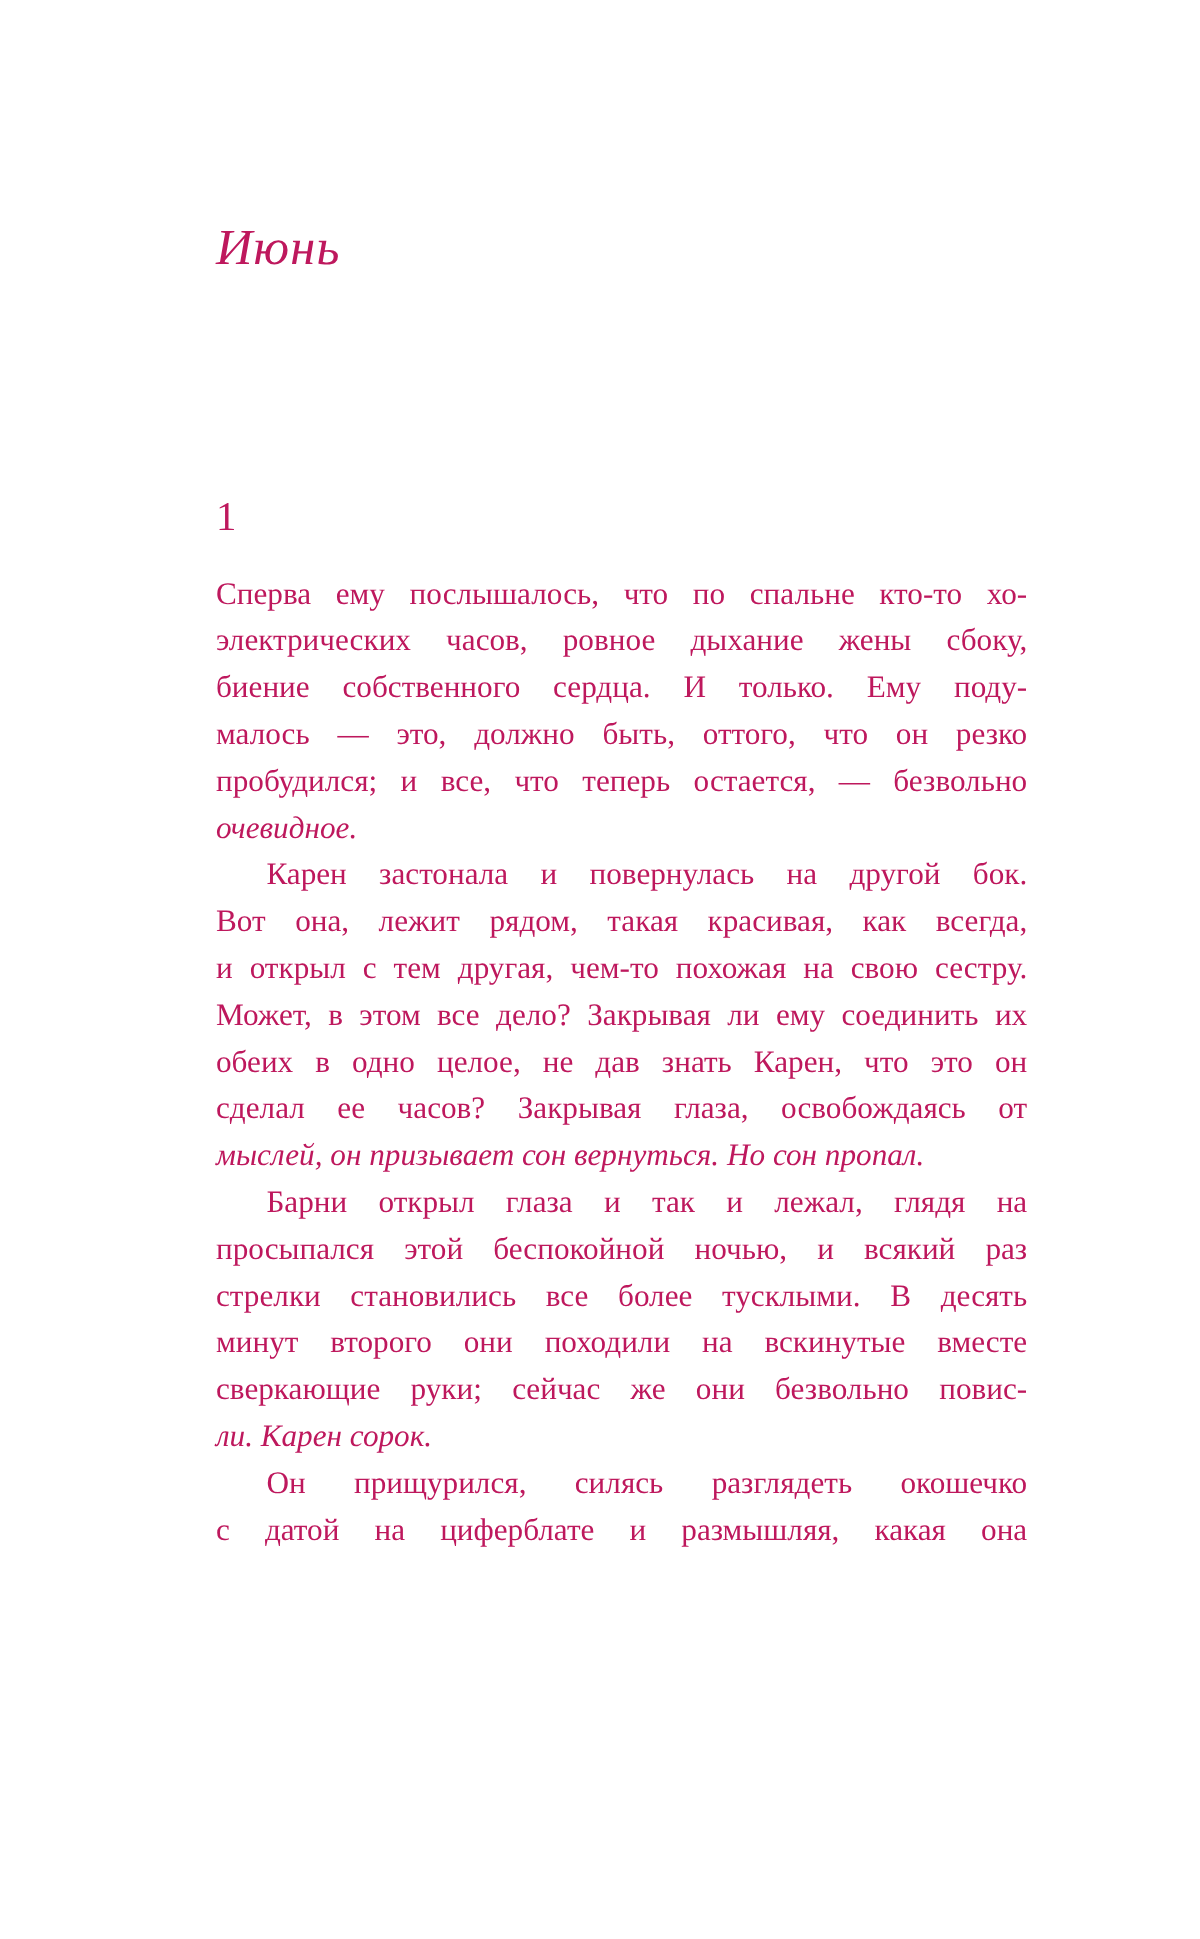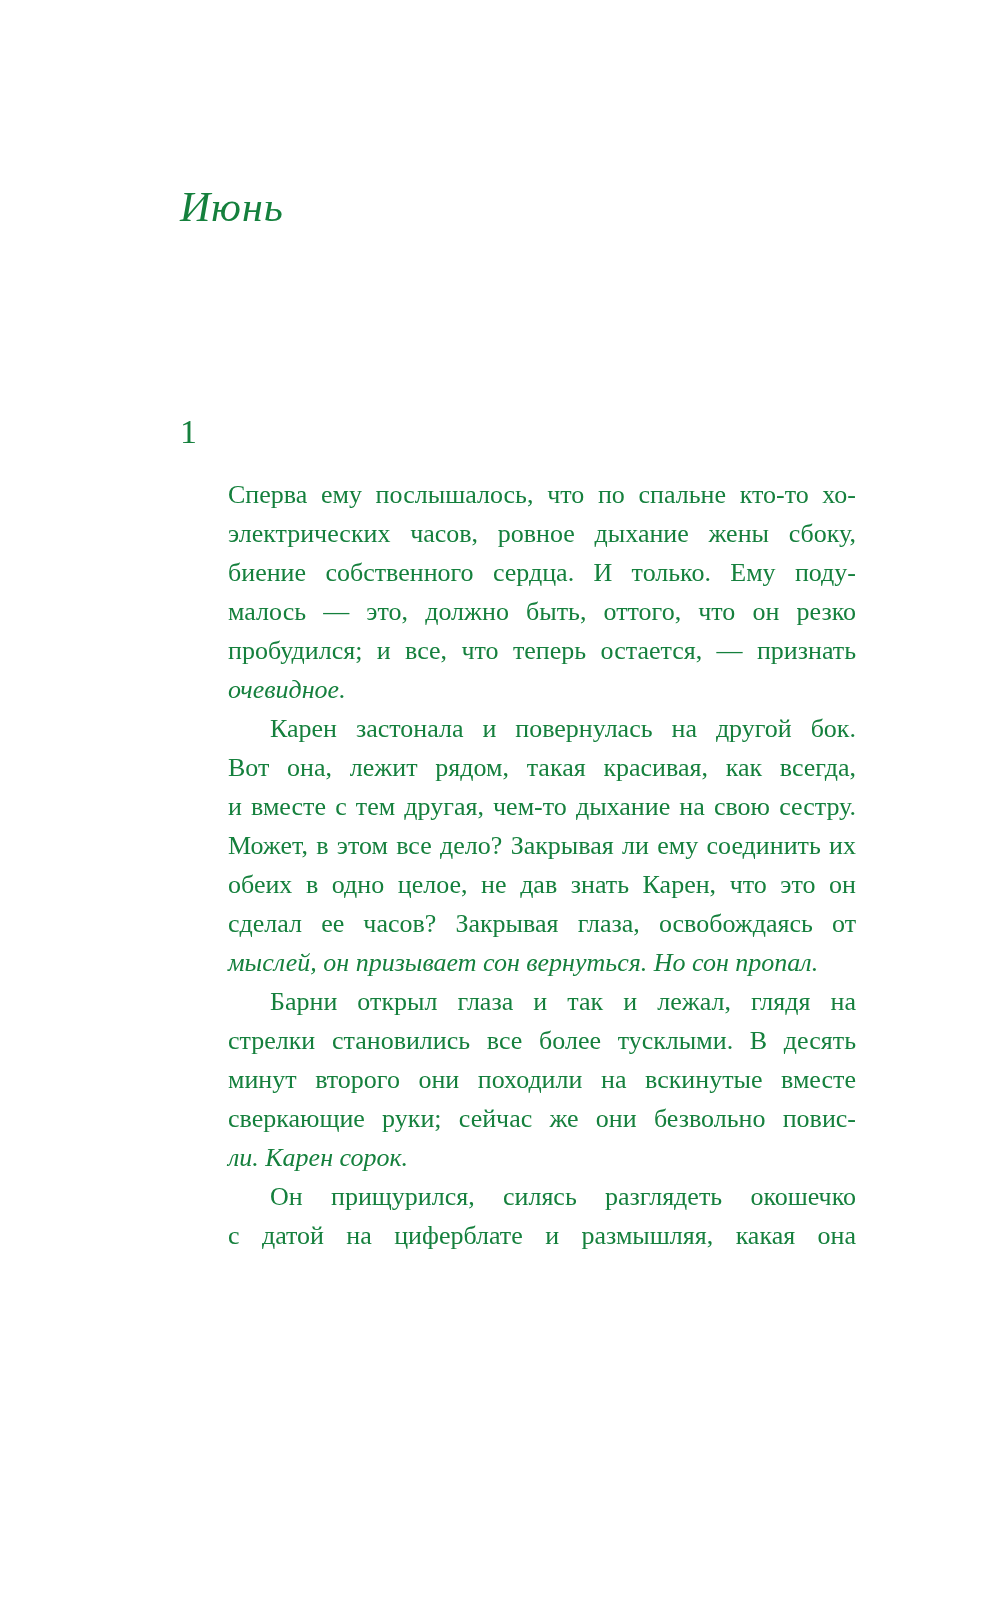--- a/index.html
+++ b/index.html
@@ -5,21 +5,21 @@
   html, body {
     margin: 0;
     padding: 0;
     background: #ffffff;
   }
   .page {
     position: relative;
     width: 1000px;
     height: 1616px;
     background: #ffffff;
-    color: #15803d;
+    color: #be185d;
     font-family: "Liberation Serif", "DejaVu Serif", serif;
     overflow: hidden;
   }
   .content {
     position: absolute;
     left: 180px;
     top: 0;
     width: 676px;
   }
   .chapter-title {
@@ -41,21 +41,20 @@
     font-size: 26px;
   }
   .paragraph {
     margin: 0;
   }
   .line {
     line-height: 39px;
     text-align: justify;
     text-align-last: justify;
     white-space: normal;
-    margin-left: 48px;
   }
   .line.last {
     text-align-last: left;
     font-style: italic;
   }
   .line.indent {
     text-indent: 42px;
   }
 </style>
 </head>
@@ -64,34 +63,35 @@
 <div class="page">
   <div class="content">
     <div class="chapter-title">Июнь</div>
     <div class="section-number">1</div>
     <div class="body-text">
         <div class="paragraph">
           <div class="line">Сперва ему послышалось, что по спальне кто-то хо-</div>
           <div class="line">электрических часов, ровное дыхание жены сбоку,</div>
           <div class="line">биение собственного сердца. И только. Ему поду-</div>
           <div class="line">малось — это, должно быть, оттого, что он резко</div>
-          <div class="line">пробудился; и все, что теперь остается, — признать</div>
+          <div class="line">пробудился; и все, что теперь остается, — безвольно</div>
           <div class="line last">очевидное.</div>
         </div>
         <div class="paragraph">
           <div class="line indent">Карен застонала и повернулась на другой бок.</div>
           <div class="line">Вот она, лежит рядом, такая красивая, как всегда,</div>
-          <div class="line">и вместе с тем другая, чем-то дыхание на свою сестру.</div>
+          <div class="line">и открыл с тем другая, чем-то похожая на свою сестру.</div>
           <div class="line">Может, в этом все дело? Закрывая ли ему соединить их</div>
           <div class="line">обеих в одно целое, не дав знать Карен, что это он</div>
           <div class="line">сделал ее часов? Закрывая глаза, освобождаясь от</div>
           <div class="line last">мыслей, он призывает сон вернуться. Но сон пропал.</div>
         </div>
         <div class="paragraph">
           <div class="line indent">Барни открыл глаза и так и лежал, глядя на</div>
+          <div class="line">просыпался этой беспокойной ночью, и всякий раз</div>
           <div class="line">стрелки становились все более тусклыми. В десять</div>
           <div class="line">минут второго они походили на вскинутые вместе</div>
           <div class="line">сверкающие руки; сейчас же они безвольно повис-</div>
           <div class="line last">ли. Карен сорок.</div>
         </div>
         <div class="paragraph">
           <div class="line indent">Он прищурился, силясь разглядеть окошечко</div>
           <div class="line">с датой на циферблате и размышляя, какая она</div>
         </div>
       </div>

